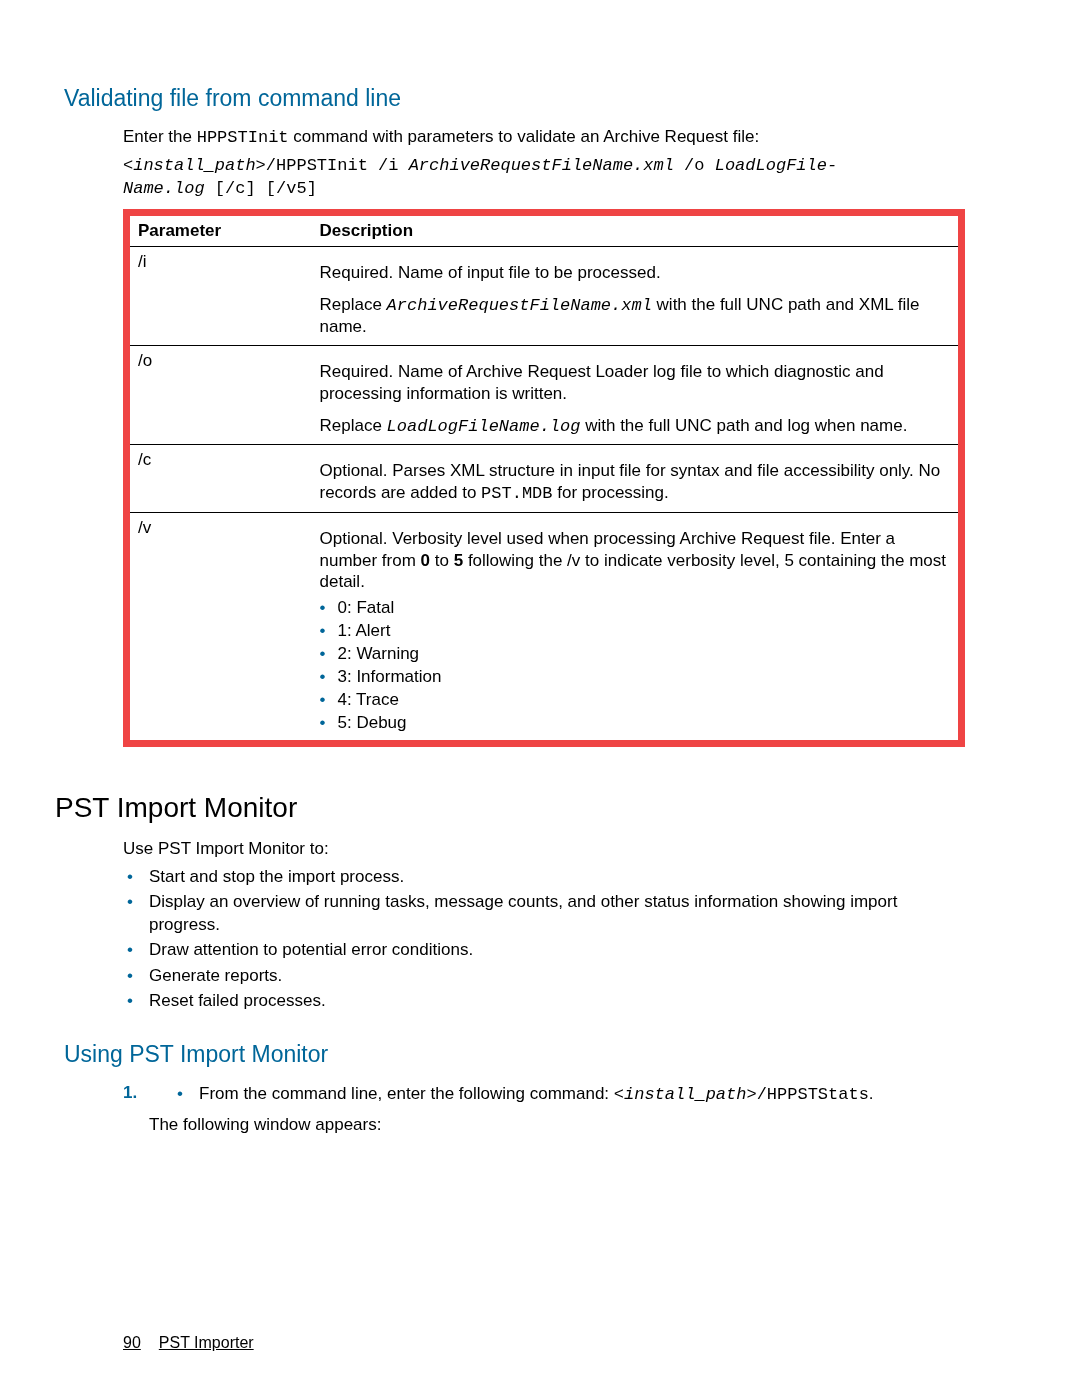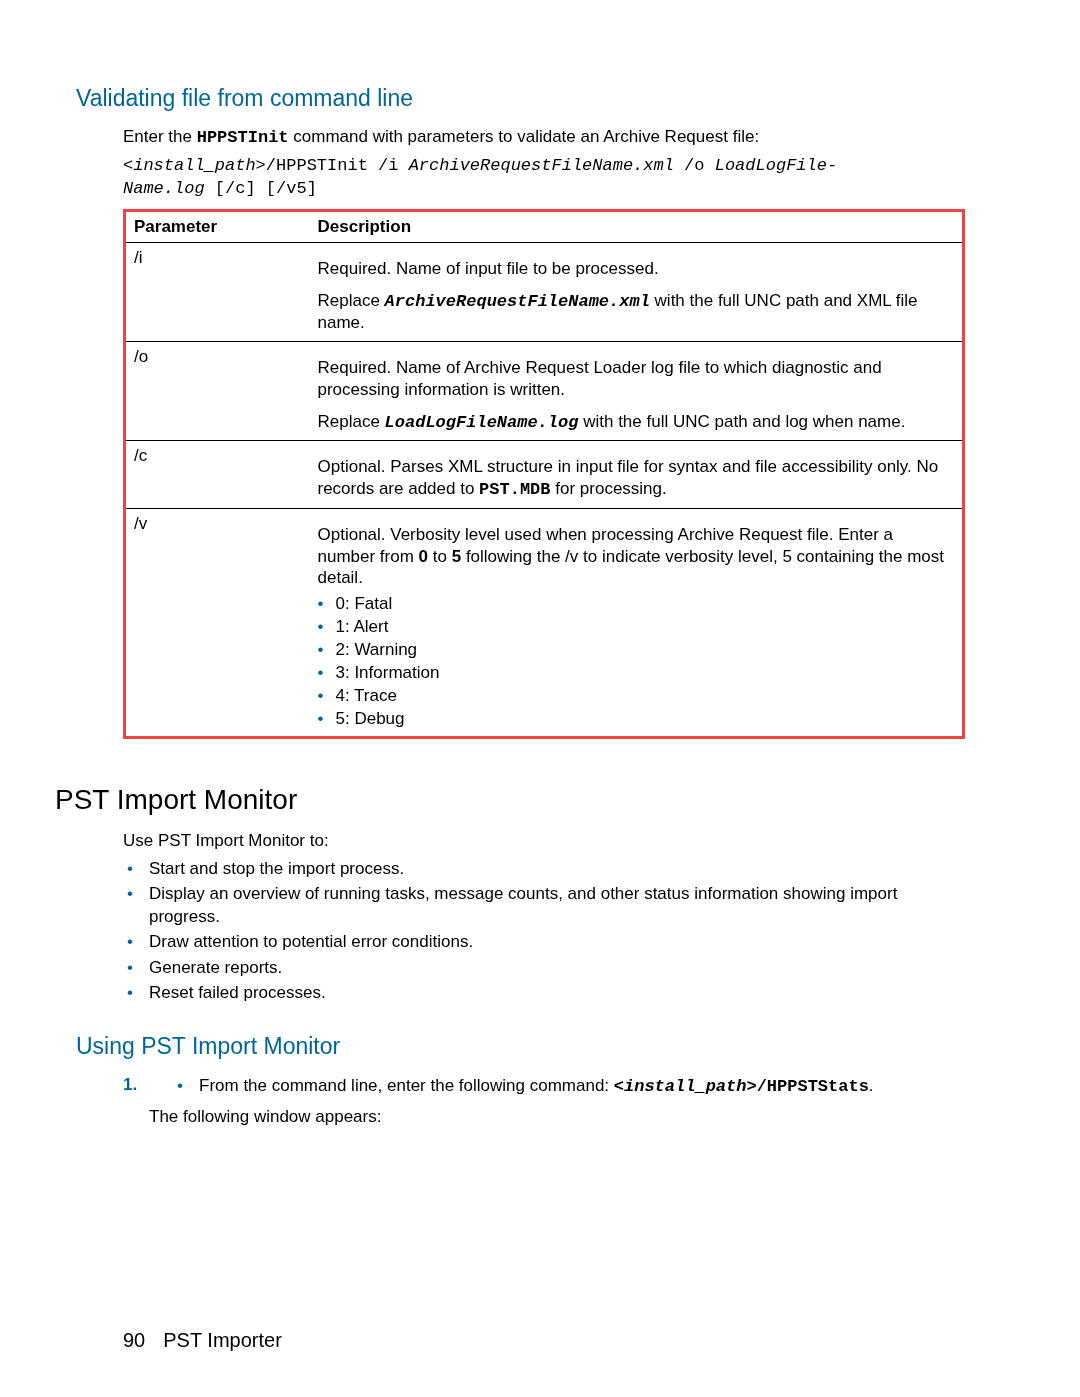--- a/index.html
+++ b/index.html
@@ -11,50 +11,50 @@
     font-size: 17px;
     color: #000;
     padding: 85px 115px 45px 60px;
     position: relative;
   }
   .h3 {
     color: #006699;
     font-size: 23px;
     font-weight: 400;
     margin-bottom: 14px;
-    margin-left: 16px;
+    margin-left: 4px;
   }
   .h2 {
     color: #000000;
     font-size: 28px;
     font-weight: 400;
     margin-top: 45px;
     margin-bottom: 14px;
     margin-left: -5px;
   }
   .body-indent {
     margin-left: 63px;
   }
   .para {
     line-height: 1.3;
     margin-bottom: 6px;
   }
-  .mono { font-family: "Courier New", Courier, monospace; font-weight: bold; }
+  .mono { font-family: "Courier New", Courier, monospace; }
   .italic { font-style: italic; }
   .bold { font-weight: 700; }
   .cmd-block {
     font-family: "Courier New", Courier, monospace;
     margin: 0 0 8px 0;
     line-height: 1.35;
   }
   table.params {
     border-collapse: collapse;
     width: 100%;
     margin-top: 2px;
-    border: 3px solid #ef4444;
+    border: 7px solid #ef4444;
   }
   table.params th, table.params td {
     border-top: 1px solid #000;
     border-bottom: 1px solid #000;
     padding: 5px 8px 5px 8px;
     vertical-align: top;
     text-align: left;
     font-size: 17px;
   }
   table.params th {
@@ -125,21 +125,22 @@
     content: "•";
     color: #006699;
     position: absolute;
     left: 2px;
     top: 0;
   }
   .footer {
     position: absolute;
     bottom: 45px;
     left: 123px;
-    font-size: 20px;
+    font-size: 16px;
+    text-decoration: underline;
   }
   .footer .pg { margin-right: 18px; }
 </style>
 </head>
 <body>
 
 <div>
   <div class="h3">Validating file from command line</div>
   <div class="body-indent">
     <p class="para">

